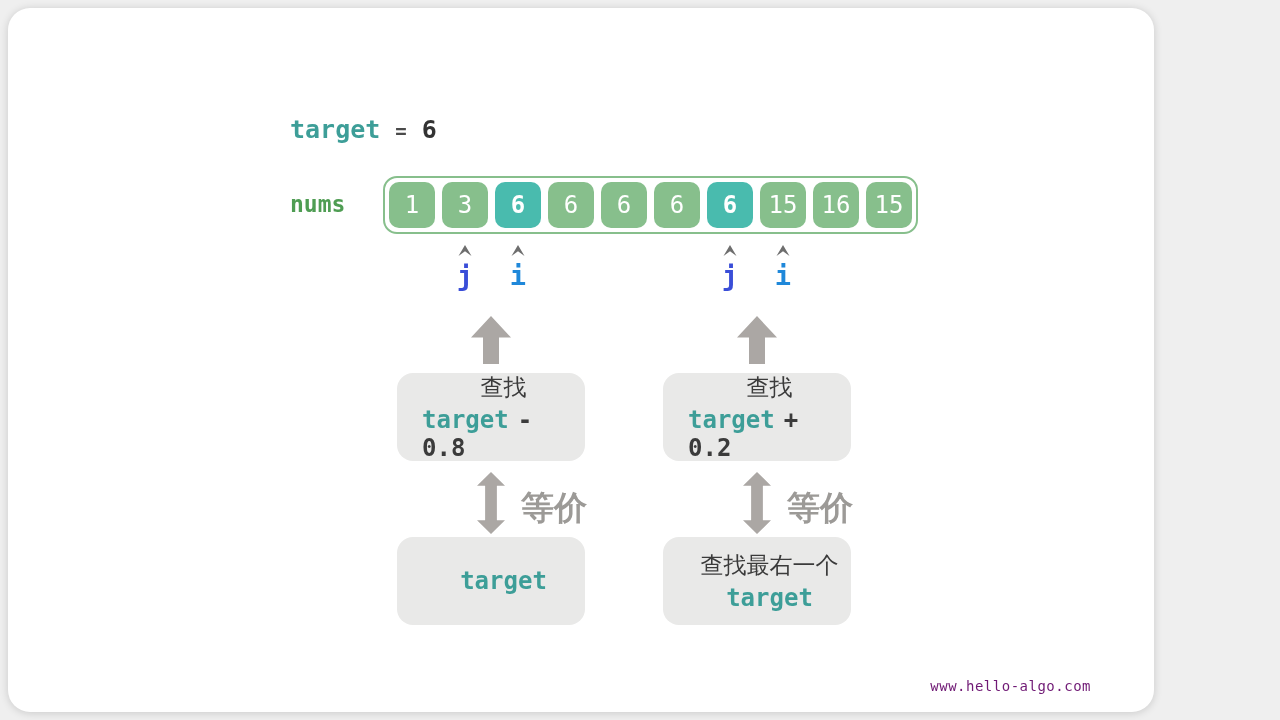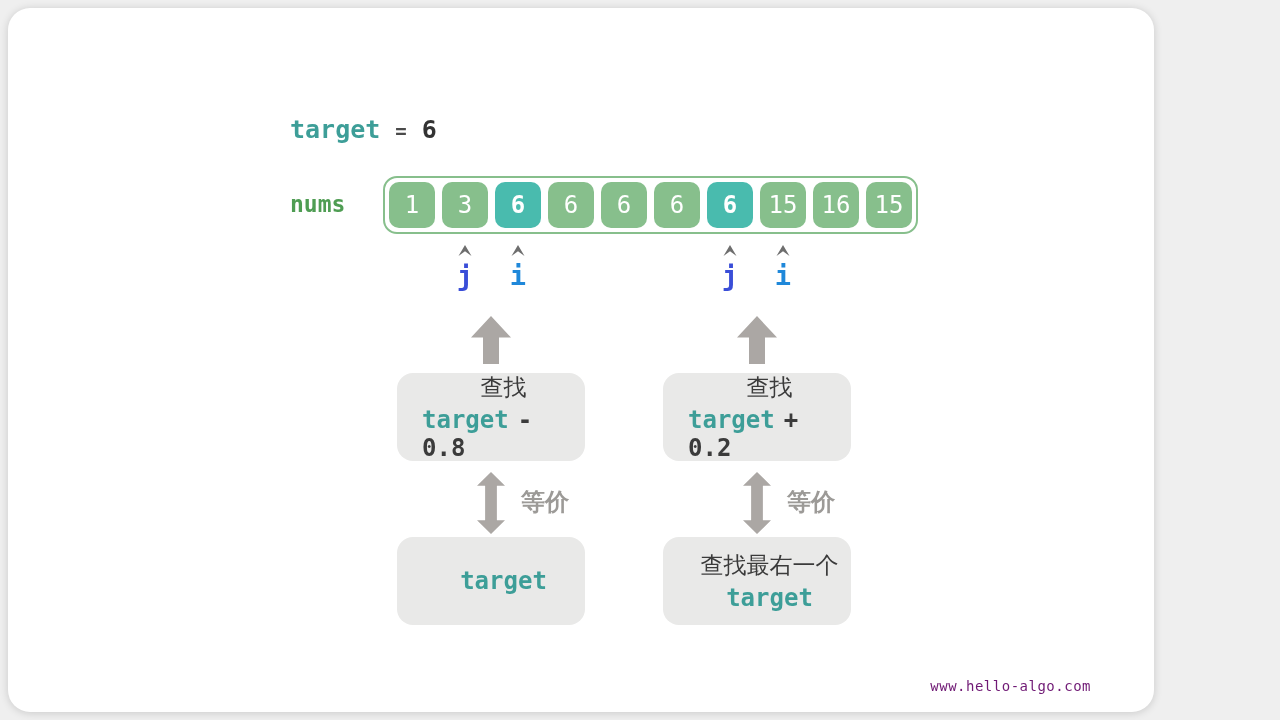--- a/index.html
+++ b/index.html
@@ -77,21 +77,21 @@
   .equiv-arrow {
     position:absolute; top:464px; width:28px; height:62px;
     background:#aba7a4;
     clip-path:polygon(50% 0,100% 22%,71% 22%,71% 78%,100% 78%,50% 100%,0 78%,29% 78%,29% 22%,0 22%);
   }
   .equiv-arrow-left  { left:469px; }
   .equiv-arrow-right { left:735px; }
 
   .equiv-label {
     position:absolute; top:478px;
-    font-size:24px; font-weight:bold; color:#9c9a97;
+    font-size:33px; font-weight:bold; color:#9c9a97;
   }
   .equiv-label-left  { left:513px; }
   .equiv-label-right { left:779px; }
 
   
   .gbox {
     position:absolute; width:188px; height:88px;
     background:#e9e9e8; border-radius:16px;
     display:flex; flex-direction:column;
     align-items:center; justify-content:center;

